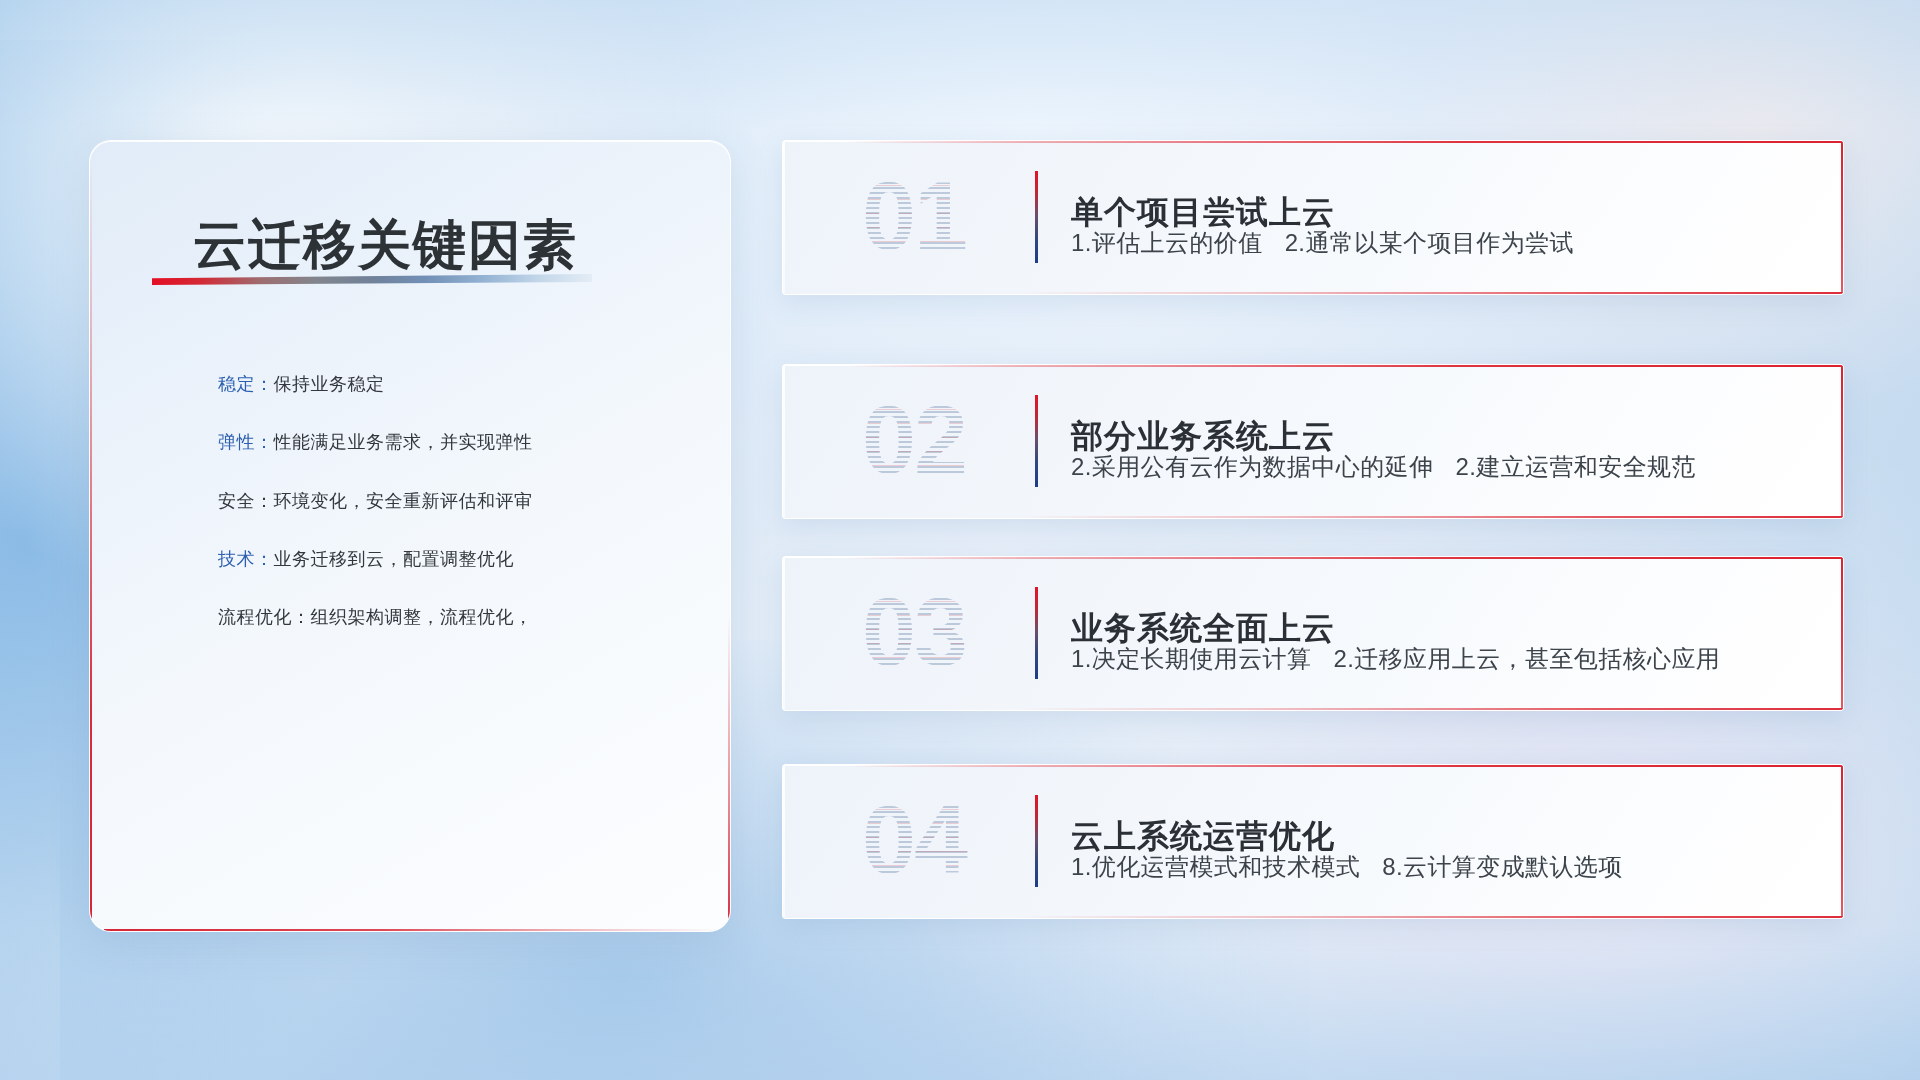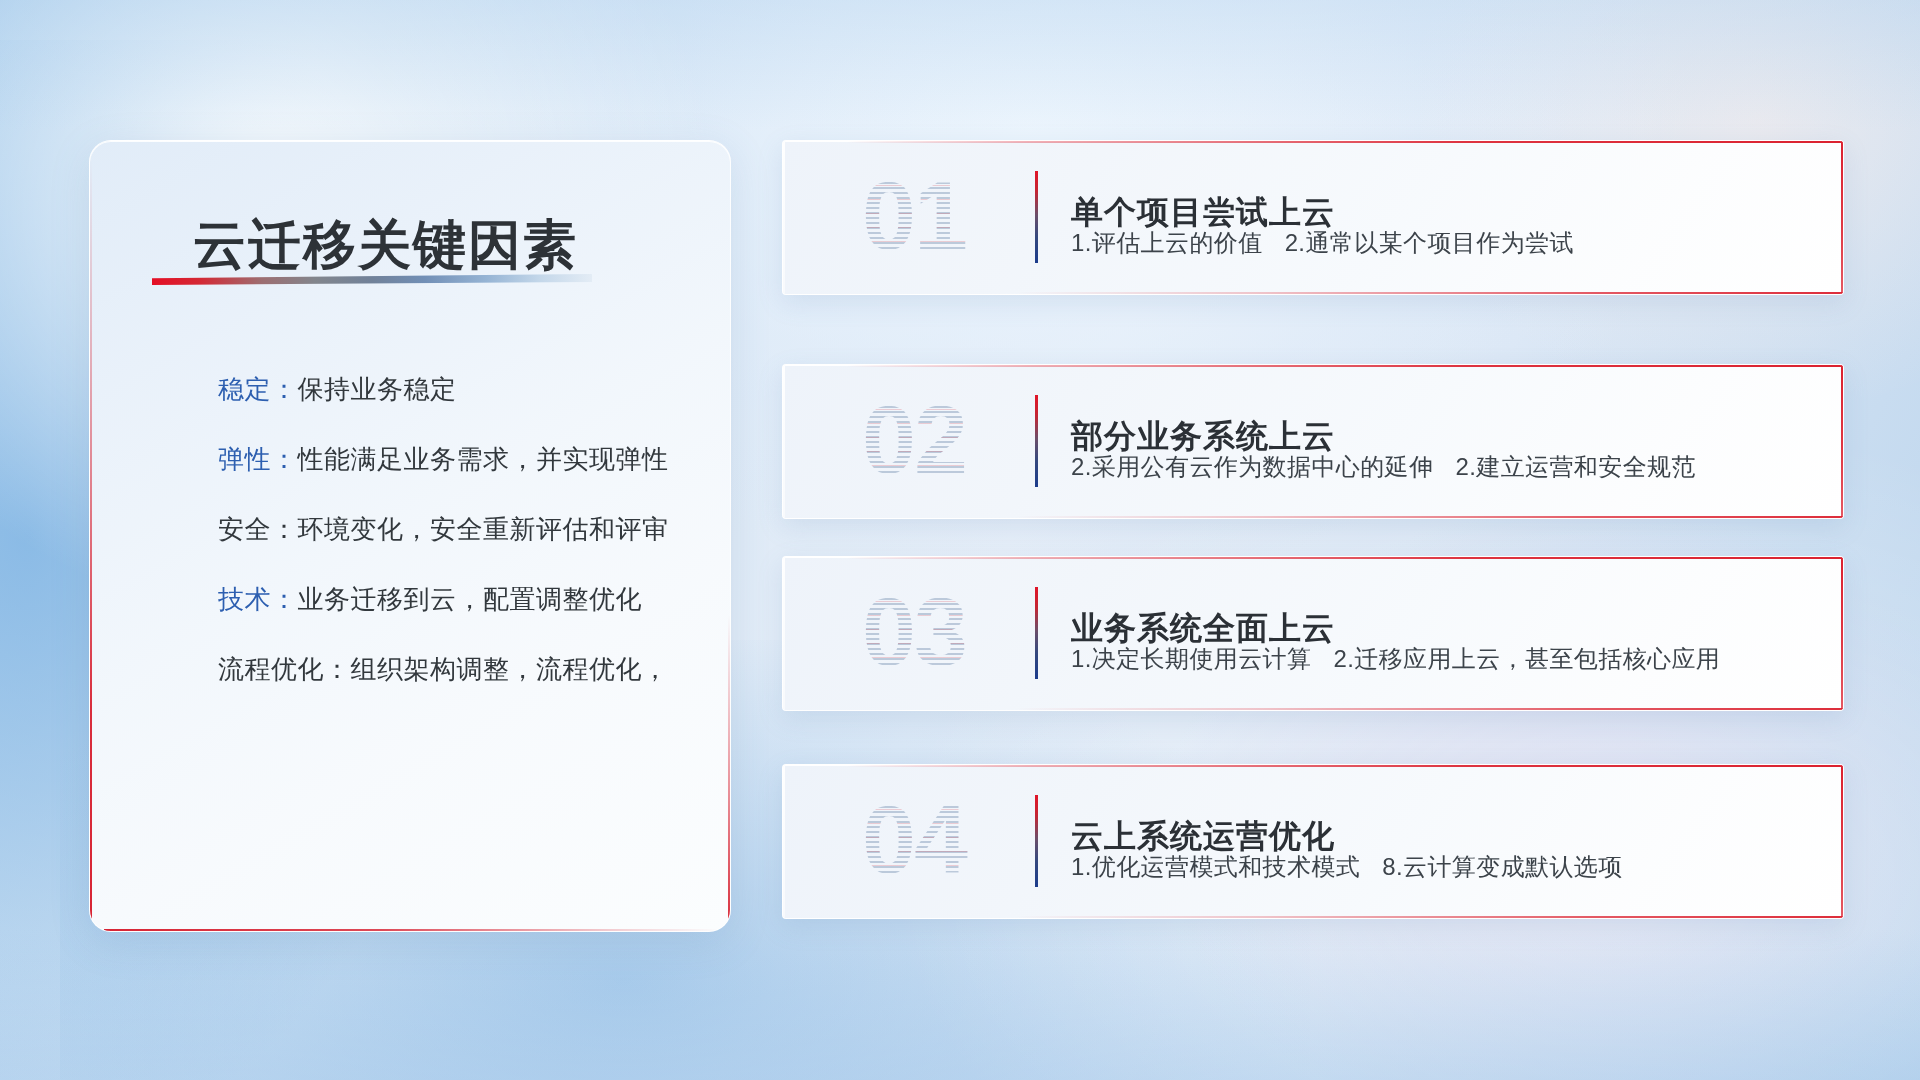--- a/index.html
+++ b/index.html
@@ -80,21 +80,21 @@
     position:absolute;left:62px;top:133px;width:440px;height:11px;
     clip-path:polygon(0 38%,100% 0,100% 72%,0 100%);
     background:linear-gradient(90deg,#e4071e 0%,#d3232f 11%,#9a6a6d 25%,#7f8289 37%,#6d7e96 50%,#6e8cb4 62%,#93b2d3 76%,#c2d6e9 88%,#e3ecf5 100%);
     opacity:.97;
   }
 
   .panel-list{
     position:absolute;left:128px;top:230px;right:40px;
   }
   .panel-item{
-    font-size:26px;line-height:1.46;color:#32383d;
+    font-size:18px;line-height:1.46;color:#32383d;
     margin-bottom:32px;letter-spacing:.5px;
   }
   .panel-item:last-child{margin-bottom:0;}
   .panel-item .k{color:#2d5fb0;}
   .panel-item.plain .k{color:#32383d;}
 
   
   .card{
     position:absolute;left:782px;width:1060px;height:153px;
     background:linear-gradient(125deg,#eef3fa 0%,#f2f6fb 28%,#f7fafd 58%,#fcfdfe 80%,#ffffff 100%);

